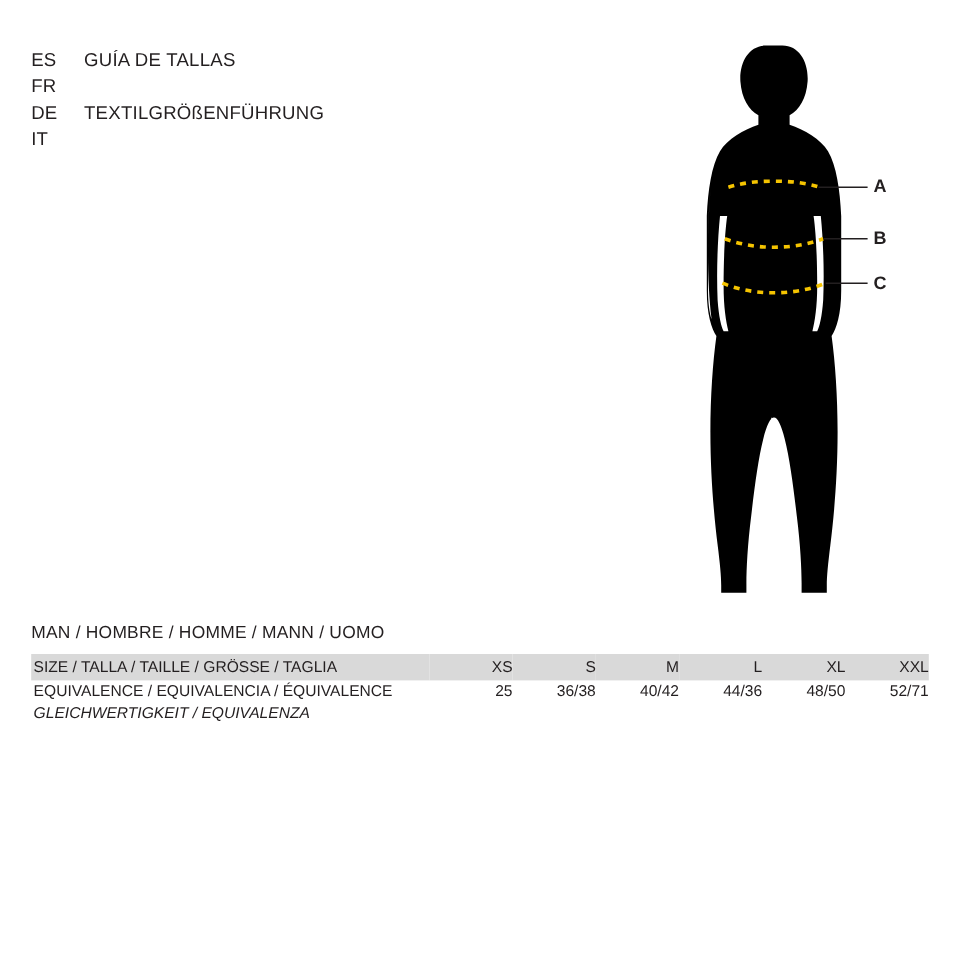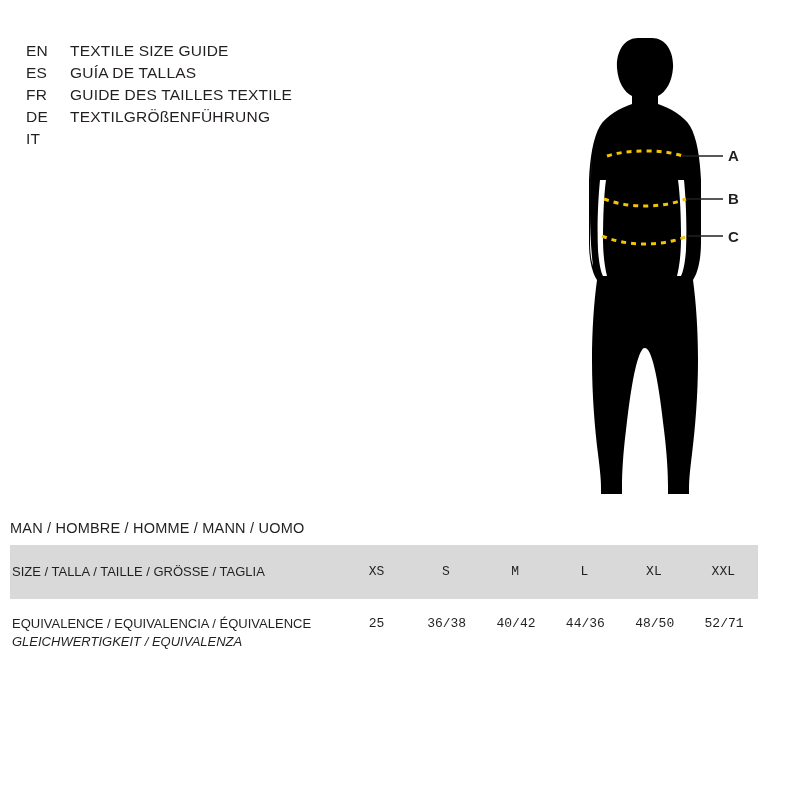--- a/index.html
+++ b/index.html
@@ -65,61 +65,60 @@
     color: #231f20;
     line-height: 1;
   }
   .meas-a { left: 168px; top: 118px; }
   .meas-b { left: 168px; top: 161px; }
   .meas-c { left: 168px; top: 199px; }
 
   
   .table-wrap {
     position: absolute;
-    left: 10px;
+    left: 26px;
     top: 520px;
     width: 748px;
   }
   .table-title {
     font-size: 14.5px;
     color: #231f20;
     margin: 0 0 9px 0;
     letter-spacing: 0.2px;
   }
   table.sizes {
     border-collapse: collapse;
     width: 748px;
     table-layout: fixed;
     font-size: 13px;
     color: #231f20;
   }
   table.sizes th,
   table.sizes td {
     text-align: left;
-    padding: 16px;
+    padding: 0;
     vertical-align: top;
     font-weight: normal;
   }
   .head-row {
     background: #d9d9d9;
   }
   .head-row th {
     height: 22px;
     line-height: 22px;
     font-size: 13px;
   }
   .head-row th.label-col {
     padding-left: 2px;
   }
   .col-label { width: 330px; }
   .col-size { width: 69px; }
   .head-row th.size-col,
   .body-row td.size-col {
-    text-align: center;
-    font-family: Liberation Mono, monospace;
+    text-align: right;
   }
   .body-row td {
     padding-top: 6px;
     line-height: 18px;
   }
   .body-row td.label-col {
     padding-left: 2px;
     margin-top: 28px;
   }
   .equiv-line2 {
@@ -127,30 +126,25 @@
     font-style: italic;
   }
 </style>
 </head>
 <body>
 
 <div class="page">
 
   <div class="lang-list">
     <div class="lang-row">
-      <span class="lang-code">EN</span>
-      <span class="lang-text">TEXTILE SIZE GUIDE</span>
-    </div>
-    <div class="lang-row">
       <span class="lang-code">ES</span>
       <span class="lang-text">GUÍA DE TALLAS</span>
     </div>
     <div class="lang-row">
       <span class="lang-code">FR</span>
-      <span class="lang-text">GUIDE DES TAILLES TEXTILE</span>
     </div>
     <div class="lang-row">
       <span class="lang-code">DE</span>
       <span class="lang-text">TEXTILGRÖßENFÜHRUNG</span>
     </div>
     <div class="lang-row">
       <span class="lang-code">IT</span>
     </div>
   </div>
 

